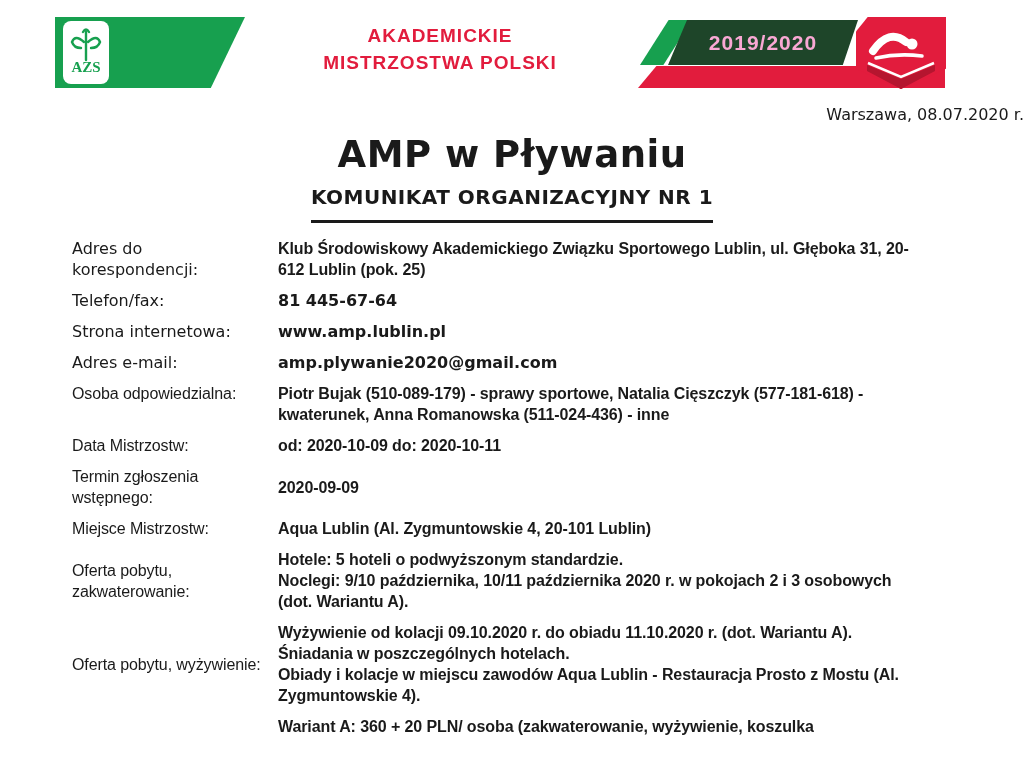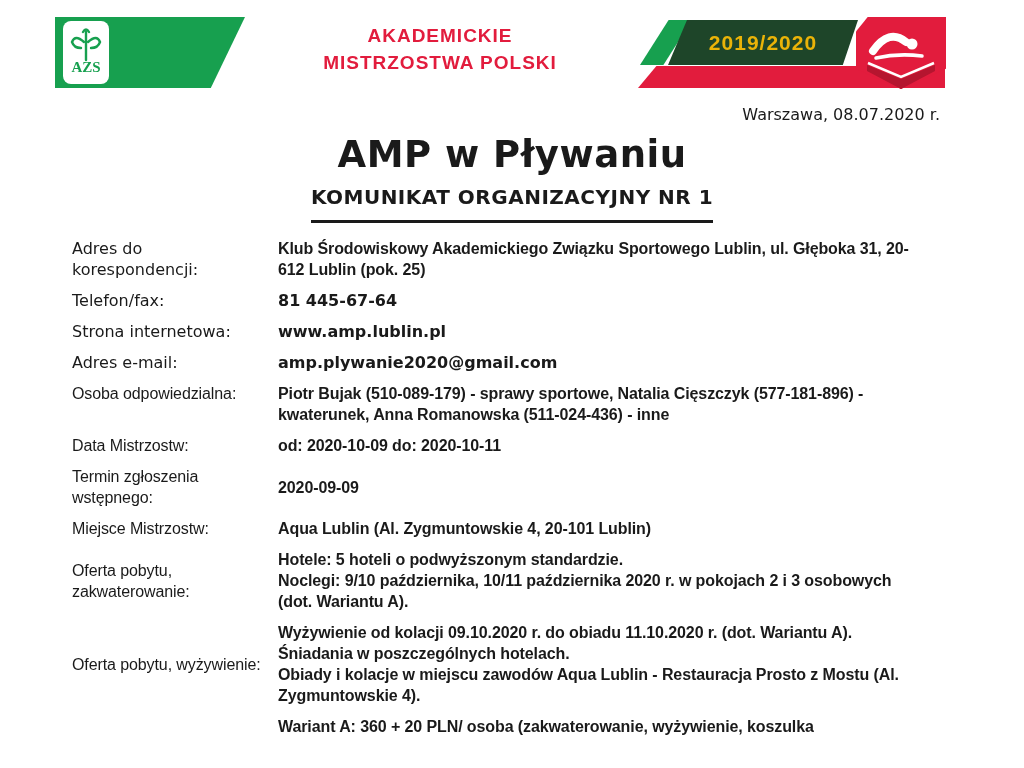--- a/index.html
+++ b/index.html
@@ -23,31 +23,31 @@
   .azs-box svg{display:block;}
   .amp-title{position:absolute;left:255px;top:22px;width:370px;text-align:center;
     color:var(--red);font-family:"Liberation Sans",sans-serif;font-weight:bold;
     font-size:19px;line-height:27px;letter-spacing:1px;}
   .season{position:absolute;left:0;top:0;width:1024px;height:88px;}
   .stripe-bright{position:absolute;left:640px;top:20px;width:52px;height:45px;
     background:var(--bright-green);clip-path:polygon(55% 0,100% 0,45% 100%,0 100%);}
   .stripe-dark{position:absolute;left:668px;top:20px;width:190px;height:45px;
     background:var(--dark-green);clip-path:polygon(10% 0,100% 0,92% 100%,0 100%);
     display:flex;align-items:center;justify-content:center;}
-  .stripe-dark span{color:#eab308;font-family:"Liberation Sans",sans-serif;
+  .stripe-dark span{color:#f9a8d4;font-family:"Liberation Sans",sans-serif;
     font-weight:bold;font-size:21px;letter-spacing:1px;}
   .stripe-red{position:absolute;left:638px;top:66px;width:307px;height:22px;
     background:var(--red);clip-path:polygon(6% 0,100% 0,100% 100%,0 100%);}
   .badge{position:absolute;left:856px;top:17px;width:90px;height:72px;}
   .badge .shape{position:absolute;inset:0;background:var(--red);
     clip-path:polygon(13% 0,100% 0,100% 72%,50% 100%,0 72%,0 20%);}
   .badge svg{position:absolute;inset:0;}
 
   
-  .dateline{margin-top:16px;padding-right:84px;text-align:right;
+  .dateline{margin-top:16px;text-align:right;
     font-size:16px;line-height:21px;}
   .doc-title{margin-top:12px;text-align:center;font-size:37px;line-height:36px;
     font-weight:bold;letter-spacing:.5px;}
   .doc-subtitle{margin-top:12px;text-align:center;font-size:20px;line-height:24px;}
   .doc-subtitle span{display:inline-block;font-weight:bold;letter-spacing:.5px;
     border-bottom:3px solid var(--ink);padding-bottom:11px;}
 
   .rows{margin:15px 0 0 72px;}
   .row{display:flex;column-gap:16px;margin-bottom:10px;}
   .row.middle{align-items:center;}
@@ -128,21 +128,21 @@
     </div>
     <div class="row middle">
       <div class="cell-label wide">Adres e-mail:</div>
       <div class="cell-value wide">
         <div>amp.plywanie2020@gmail.com</div>
       </div>
     </div>
     <div class="row top">
       <div class="cell-label narrow">Osoba odpowiedzialna:</div>
       <div class="cell-value narrow">
-        <div>Piotr Bujak (510-089-179) - sprawy sportowe, Natalia Cięszczyk (577-181-896) - kwaterunek, Anna Romanowska (511-024-436) - inne</div>
+        <div>Piotr Bujak (510-089-179) - sprawy sportowe, Natalia Cięszczyk (577-181-618) - kwaterunek, Anna Romanowska (511-024-436) - inne</div>
       </div>
     </div>
     <div class="row middle">
       <div class="cell-label narrow">Data Mistrzostw:</div>
       <div class="cell-value narrow">
         <div>od: 2020-10-09 do: 2020-10-11</div>
       </div>
     </div>
     <div class="row middle">
       <div class="cell-label narrow">Termin zgłoszenia wstępnego:</div>

